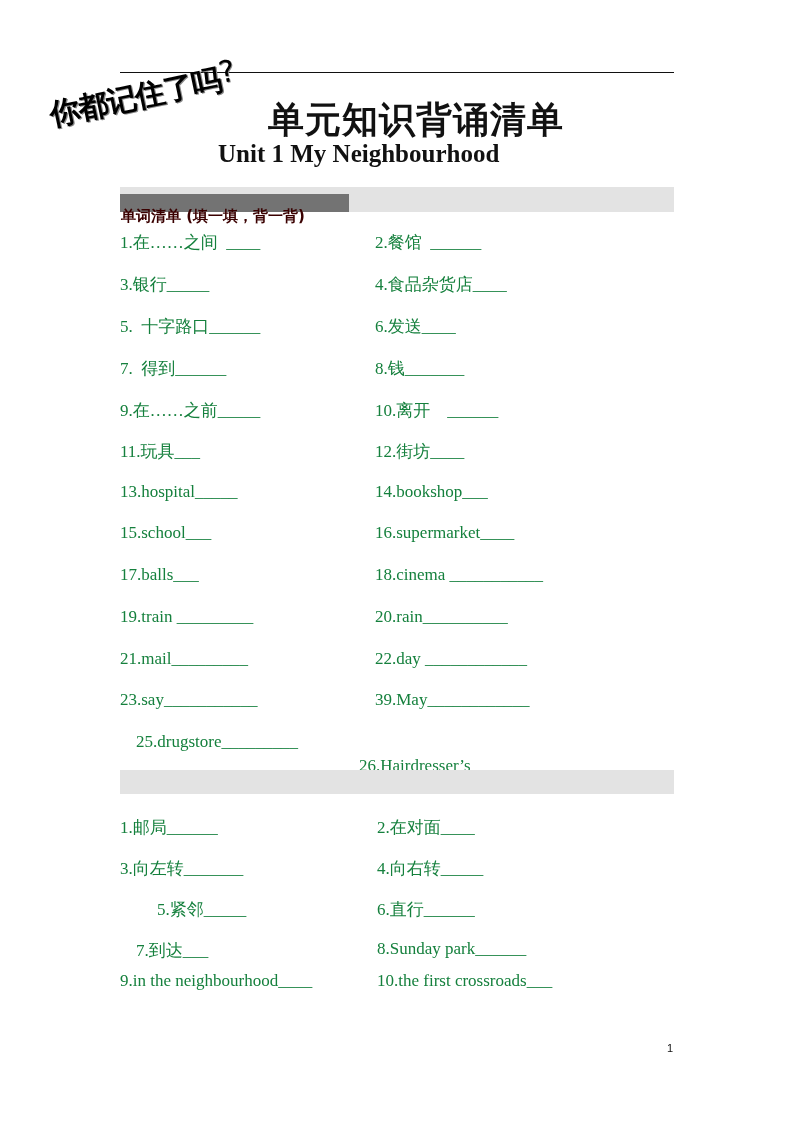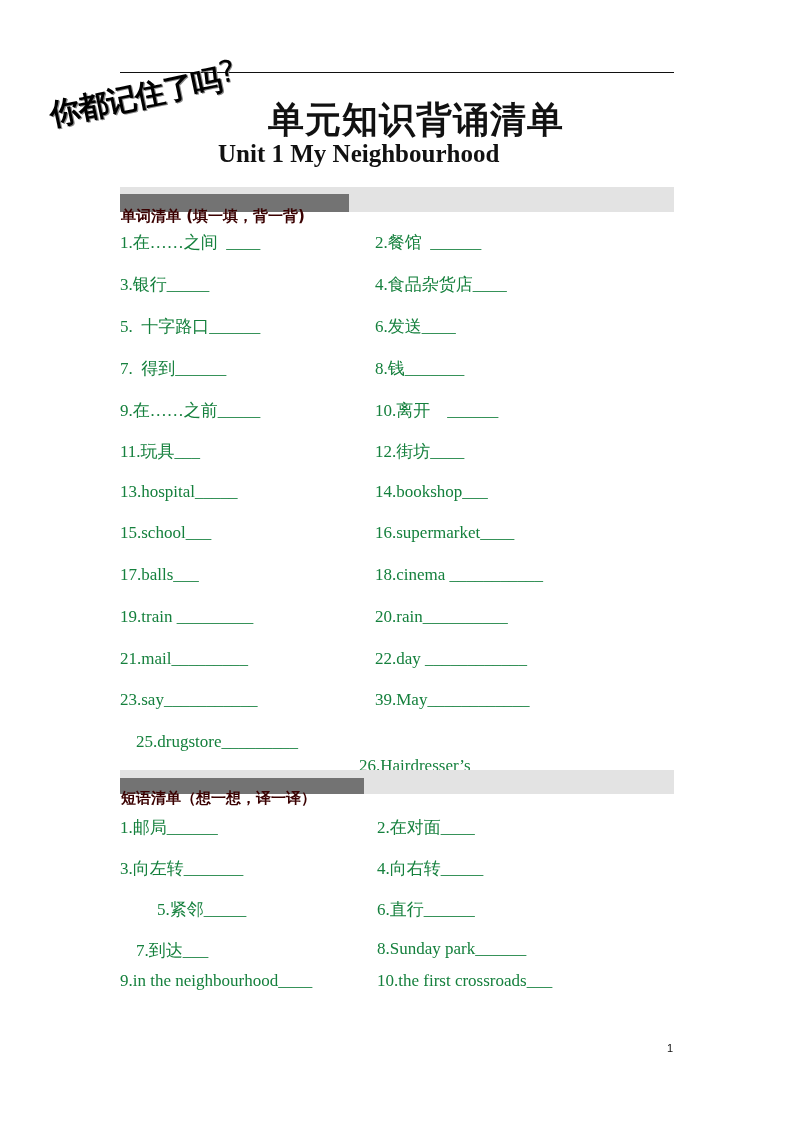--- a/index.html
+++ b/index.html
@@ -62,21 +62,20 @@
     <div class="item" style="top: 649px; left: 120px;">21.mail_________</div>
     <div class="item" style="top: 649px; left: 375px;">22.day ____________</div>
     <div class="item" style="top: 690px; left: 120px;">23.say___________</div>
     <div class="item" style="top: 690px; left: 375px;">39.May____________</div>
     <div class="item" style="top: 732px; left: 136px;">25.drugstore_________</div>
     <div class="item" style="top: 732px; left: 359px; margin-top: 24px;">26.Hairdresser’s __________</div>
   </div>
 
 <div class="section-head" style="top:762px;height:32px;">
   <div class="gray" style="height:24px;"></div>
-  <div class="red" style="width:243px;line-height:40px;">短语清单（想一想，译一译）</div>
 </div>
 
 <div id="phrases">
     <div class="item" style="top: 816px; left: 120px;">1.邮局______</div>
     <div class="item" style="top: 816px; left: 377px;">2.在对面____</div>
     <div class="item" style="top: 857px; left: 120px;">3.向左转_______</div>
     <div class="item" style="top: 857px; left: 377px;">4.向右转_____</div>
     <div class="item" style="top: 898px; left: 120px; margin-left: 37px;">5.紧邻_____</div>
     <div class="item" style="top: 898px; left: 377px;">6.直行______</div>
     <div class="item" style="top: 939px; left: 120px; margin-left: 16px;">7.到达___</div>

